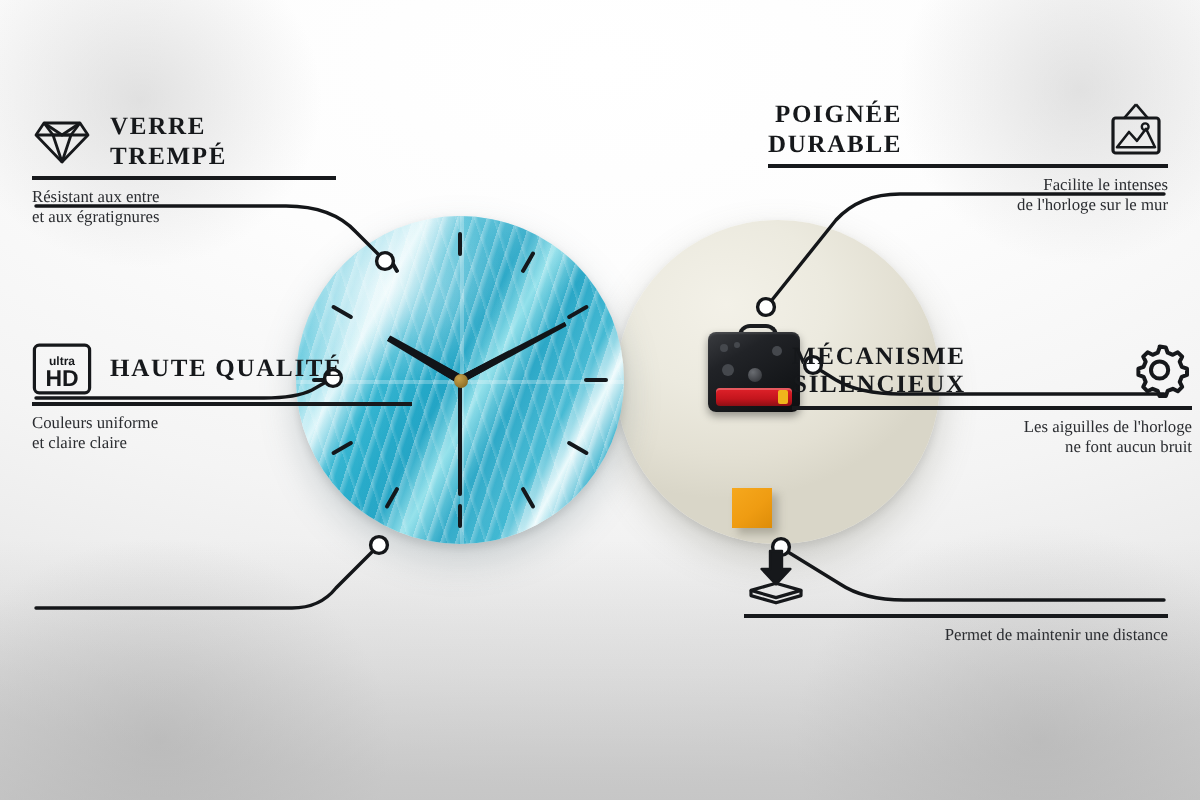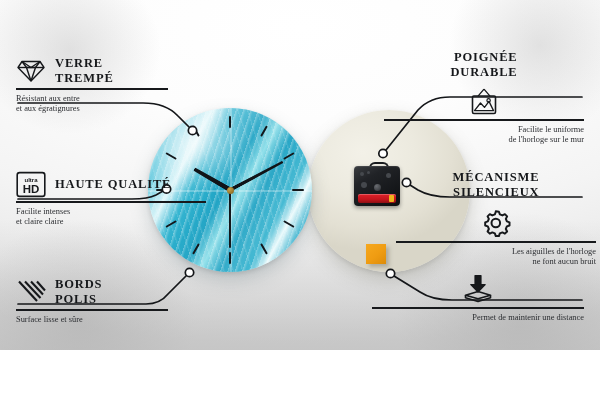--- a/index.html
+++ b/index.html
@@ -2,21 +2,21 @@
 <html><head>
 <meta charset="utf-8">
 <style>
   html,body{margin:0;padding:0;}
   body{
     width:600px;height:400px;overflow:hidden;
     font-family:"Liberation Serif",serif;
     position:relative;background:#ffffff;
   }
   #stage{
-    position:absolute;inset:0;width:600px;height:350px;overflow:hidden;
+    position:absolute;inset:0;width:600px;height:400px;overflow:hidden;
     background:
       radial-gradient(120% 90% at 50% 8%, #ffffff 0%, #fdfdfd 30%, #f4f4f4 62%, #e9e9e9 85%, #dcdcdc 100%);
   }
   
   .vig{position:absolute;pointer-events:none;}
   .vig.tl{left:-60px;top:-70px;width:260px;height:240px;
     background:radial-gradient(closest-side, rgba(190,190,190,.45), rgba(190,190,190,0) 70%);}
   .vig.tr{right:-70px;top:-80px;width:260px;height:250px;
     background:radial-gradient(closest-side, rgba(185,185,185,.40), rgba(185,185,185,0) 70%);}
   .vig.bl{left:-80px;bottom:-110px;width:320px;height:280px;
@@ -96,21 +96,21 @@
     letter-spacing:.85px;color:#16181b;text-transform:uppercase;white-space:nowrap;
   }
   .co-rule{height:2px;background:#17191c;margin:3px 0 4px;}
   .co-desc{
     font-family:"Liberation Serif",serif;
     font-size:8.4px;line-height:10.4px;color:#2b2d31;white-space:nowrap;
   }
   .co-left{text-align:left;}
   .co-right{text-align:right;}
   .co-head{display:flex;align-items:center;gap:9px;}
-  .co-right .co-head{justify-content:flex-end;flex-direction:column;}
+  .co-right .co-head{justify-content:space-between;}
   .ico{flex:0 0 auto;color:#16181b;display:block;}
 
   svg#wires{position:absolute;left:0;top:0;width:600px;height:400px;pointer-events:none;}
   svg#wires path{fill:none;stroke:#141619;stroke-width:1.7;stroke-linecap:round;}
   svg#wires circle{fill:#ffffff;stroke:#141619;stroke-width:1.7;}
 </style>
 </head>
 <body>
 
 <div id="stage">
@@ -210,58 +210,40 @@
       <svg class="ico" width="30" height="27" viewBox="0 0 30 27">
         <rect x="1.2" y="1.6" width="27.6" height="23.8" rx="2.4" fill="none" stroke="#16181b" stroke-width="1.6"></rect>
         <text x="15" y="11.4" text-anchor="middle" font-family="Liberation Sans, sans-serif" font-size="6" font-weight="700" fill="#16181b">ultra</text>
         <text x="15" y="22" text-anchor="middle" font-family="Liberation Sans, sans-serif" font-size="11.5" font-weight="700" fill="#16181b">HD</text>
       </svg>
       <div>
         <div class="co-title">HAUTE QUALITÉ</div>
       </div>
     </div>
     <div class="co-rule" style="width:190px;"></div>
-    <div class="co-desc">Facilite intenses</div>
+    <div class="co-desc">Couleurs uniforme</div>
     <div class="co-desc">et claire claire</div>
   </div>
 
-  <div class="callout co-left" style="left:16px;top:277px;width:150px;">
-    <div class="co-head">
-      <svg class="ico" width="30" height="25" viewBox="0 0 30 25">
-        <g stroke="#16181b" stroke-width="2.1" stroke-linecap="butt">
-          <path d="M3,2.5 L21,22"></path>
-          <path d="M9,2.5 L24.5,19"></path>
-          <path d="M15,2.5 L27,15.5"></path>
-          <path d="M21,2.5 L29,11.5"></path>
-        </g>
-      </svg>
-      <div>
-        <div class="co-title">BORDS</div>
-        <div class="co-title">POLIS</div>
-      </div>
-    </div>
-    <div class="co-rule" style="width:152px;"></div>
-    <div class="co-desc">Surface lisse et sûre</div>
-  </div>
 
   <div class="callout co-right" style="right:16px;top:50px;width:200px;">
     <div class="co-head">
       <div>
         <div class="co-title">POIGNÉE</div>
         <div class="co-title">DURABLE</div>
       </div>
       <svg class="ico" width="32" height="28" viewBox="0 0 32 28">
         <path d="M16,1.2 L10,8.2 M16,1.2 L22,8.2" fill="none" stroke="#16181b" stroke-width="1.3"></path>
         <rect x="4.5" y="8" width="23" height="17.5" rx="1.4" fill="none" stroke="#16181b" stroke-width="1.6"></rect>
         <path d="M6.5,22.6 L12.5,15 L16.5,19.4 L21,13.4 L25.5,22.6 Z" fill="none" stroke="#16181b" stroke-width="1.3" stroke-linejoin="round"></path>
         <circle cx="20.6" cy="12.4" r="1.7" fill="none" stroke="#16181b" stroke-width="1.2"></circle>
       </svg>
     </div>
     <div class="co-rule" style="width:200px;margin-left:auto;"></div>
-    <div class="co-desc">Facilite le uniforme</div>
+    <div class="co-desc">Facilite le intenses</div>
     <div class="co-desc">de l'horloge sur le mur</div>
   </div>
 
   <div class="callout co-right" style="right:4px;top:170px;width:200px;">
     <div class="co-head">
       <div>
         <div class="co-title">MÉCANISME</div>
         <div class="co-title">SILENCIEUX</div>
       </div>
       <svg class="ico" width="32" height="30" viewBox="0 0 32 30">

